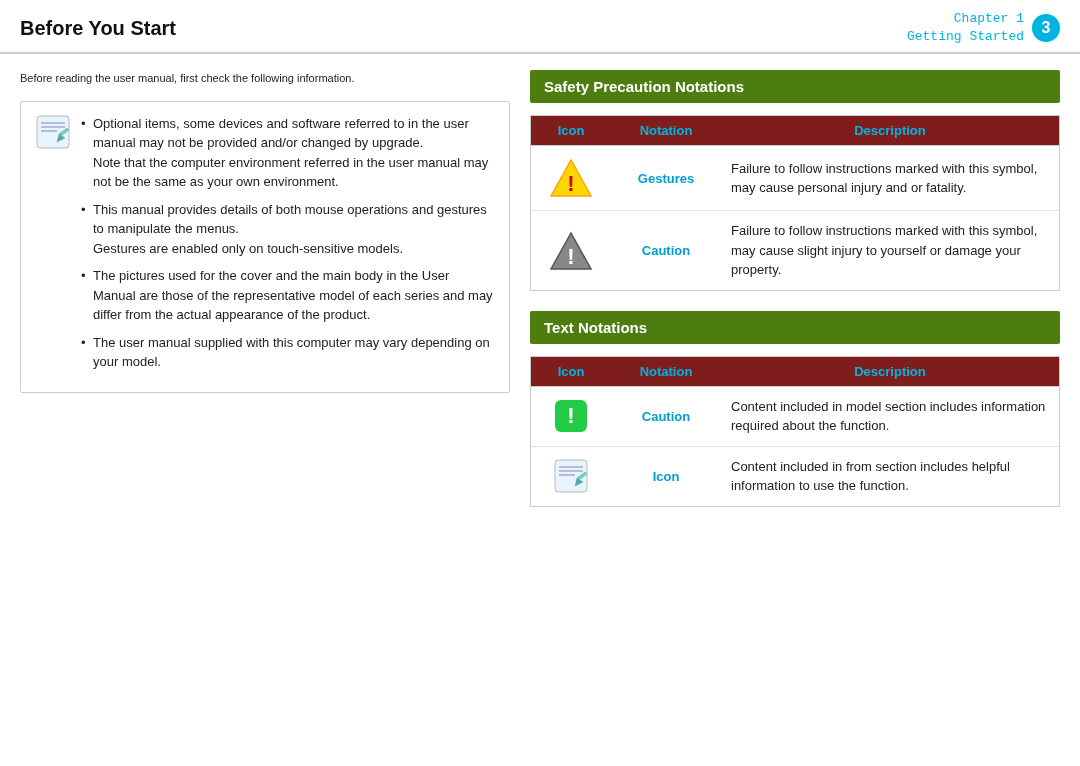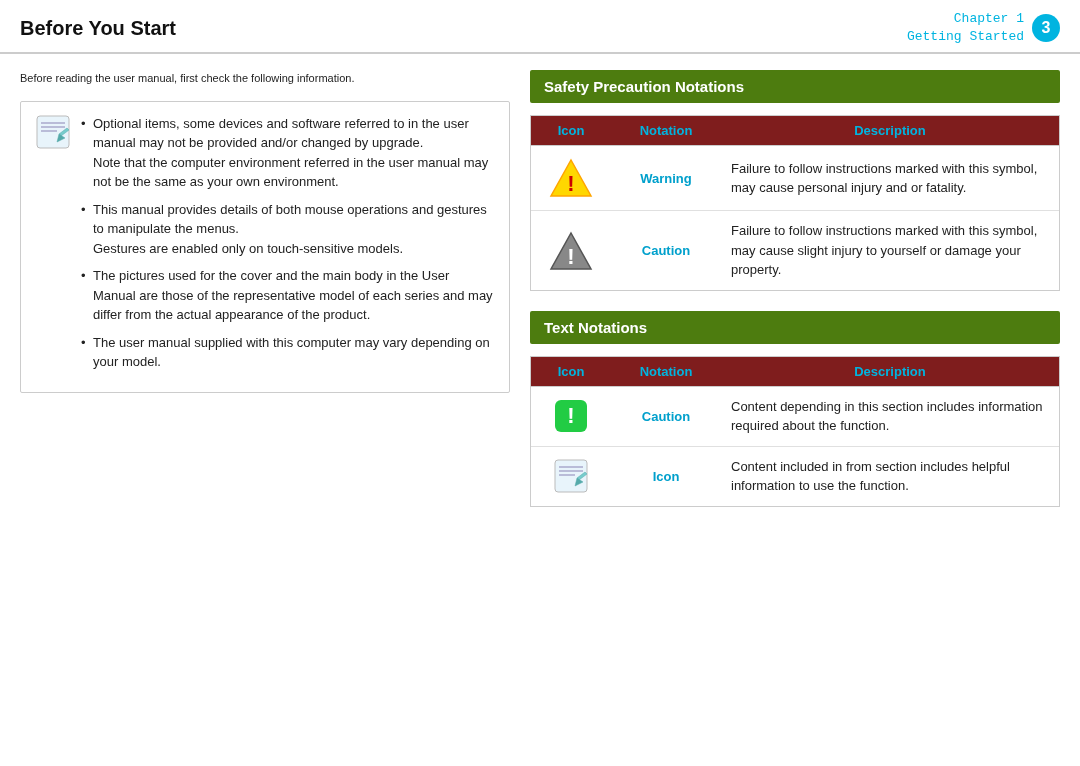--- a/index.html
+++ b/index.html
@@ -252,21 +252,21 @@
         <div class="table-header-cell col-desc">Description</div>
       </div>
 
       <div class="table-row">
         <div class="table-cell col-icon">
           <svg class="warning-triangle" viewBox="0 0 44 44" xmlns="http://www.w3.org/2000/svg">
             <polygon points="22,4 42,40 2,40" fill="#FFD700" stroke="#FFA500" stroke-width="1.5"></polygon>
             <text x="22" y="35" text-anchor="middle" font-size="22" font-weight="bold" fill="#c00">!</text>
           </svg>
         </div>
-        <div class="table-cell col-notation">Warning</div>
+        <div class="table-cell col-notation">Gestures</div>
         <div class="table-cell col-desc">Failure to follow instructions marked with this symbol, may cause personal injury and or fatality.</div>
       </div>
 
       <div class="table-row">
         <div class="table-cell col-icon">
           <svg class="warning-triangle-caution" viewBox="0 0 44 44" xmlns="http://www.w3.org/2000/svg">
             <polygon points="22,4 42,40 2,40" fill="#888" stroke="#555" stroke-width="1.5"></polygon>
             <text x="22" y="35" text-anchor="middle" font-size="22" font-weight="bold" fill="#fff">!</text>
           </svg>
         </div>
@@ -282,21 +282,21 @@
         <div class="table-header-cell col-icon">Icon</div>
         <div class="table-header-cell col-notation">Notation</div>
         <div class="table-header-cell col-desc">Description</div>
       </div>
 
       <div class="table-row">
         <div class="table-cell col-icon">
           <div class="green-caution">!</div>
         </div>
         <div class="table-cell col-notation">Caution</div>
-        <div class="table-cell col-desc">Content depending in this section includes information required about the function.</div>
+        <div class="table-cell col-desc">Content included in model section includes information required about the function.</div>
       </div>
 
       <div class="table-row">
         <div class="table-cell col-icon">
           <svg width="36" height="36" viewBox="0 0 36 36" xmlns="http://www.w3.org/2000/svg">
             <rect x="2" y="2" width="32" height="32" rx="3" fill="#e8f4fb" stroke="#bbb" stroke-width="1"></rect>
             <line x1="6" y1="9" x2="30" y2="9" stroke="#aac" stroke-width="1.5"></line>
             <line x1="6" y1="13" x2="30" y2="13" stroke="#aac" stroke-width="1.5"></line>
             <line x1="6" y1="17" x2="22" y2="17" stroke="#aac" stroke-width="1.5"></line>
             <polygon points="24,20 32,14 34,16 26,22" fill="#7cc" stroke="#5aa" stroke-width="0.5"></polygon>

